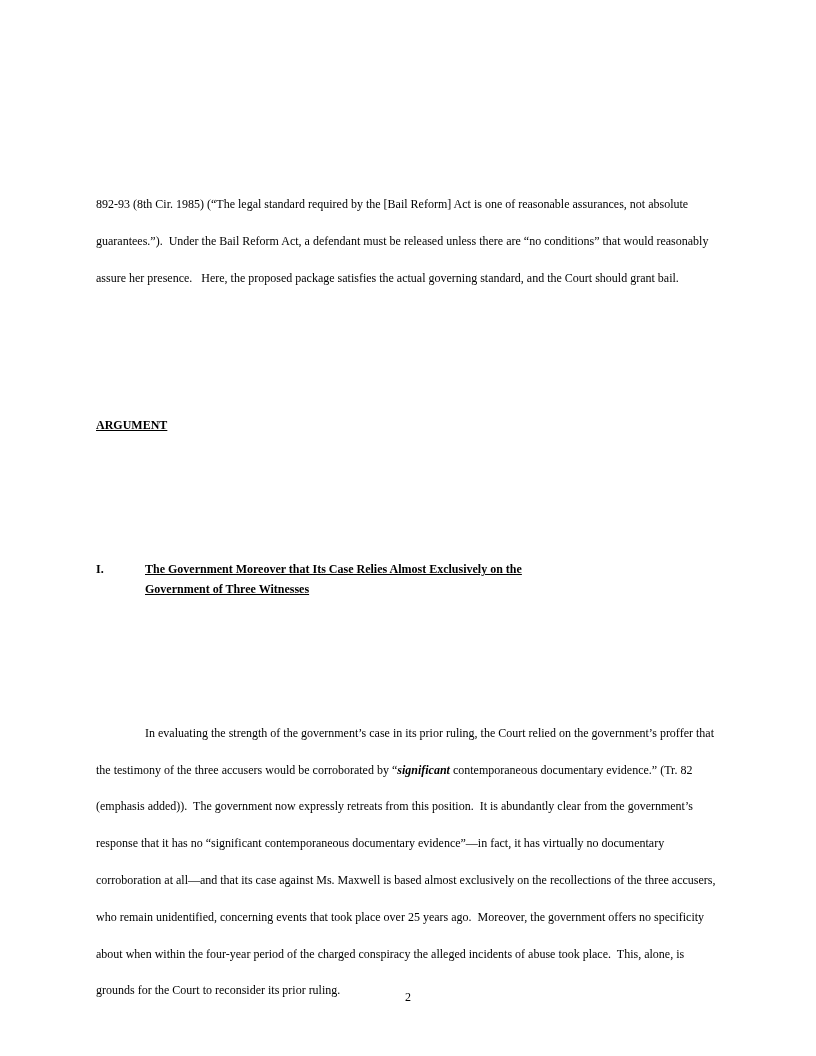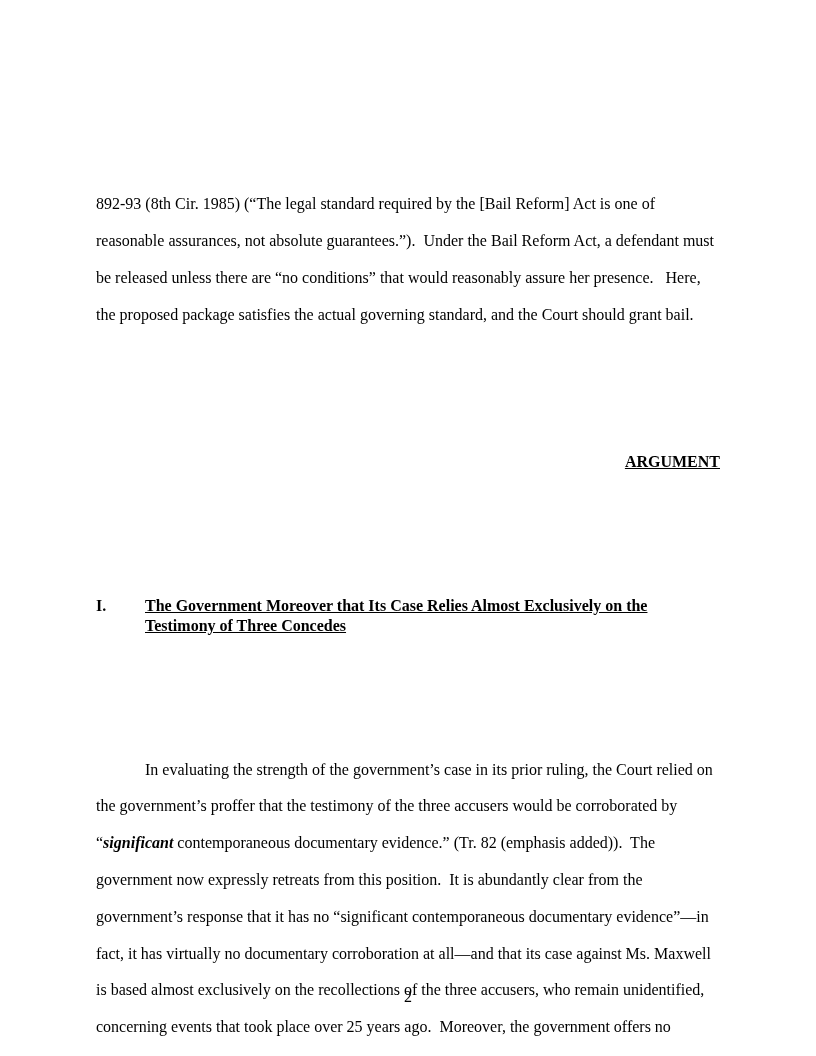--- a/index.html
+++ b/index.html
@@ -1,31 +1,31 @@
 <!DOCTYPE html>
 <html><head>
 <meta charset="utf-8">
 <style>
   html, body { margin:0; padding:0; background:#ffffff; }
   .page {
     position:relative;
     width:816px; height:1056px;
     background:#ffffff;
     font-family:"Liberation Serif","DejaVu Serif",serif;
-    font-size:16px; color:#000000;
+    font-size:12px; color:#000000;
     overflow:hidden;
   }
   .doc-text {
     position:absolute; left:96px; top:76px; width:624px;
     line-height:36.8px;
     white-space:pre-wrap;
   }
   p.para { margin:0; }
   .indent { text-indent:49px; }
-  .heading-center { margin:0; text-align:right; }
+  .heading-center { margin:0; text-align:left; }
   .bold-underline { font-weight:bold; text-decoration:underline; }
   .section-heading { display:flex; line-height:20px; margin:5px 0; }
   .section-number { flex:0 0 49px; width:49px; font-weight:bold; }
   .page-number {
     position:absolute; top:989px; left:0; width:100%;
     text-align:center; line-height:16px;
   }
   em { font-style:italic;font-weight:bold; }
 </style>
 </head>
@@ -33,21 +33,21 @@
 
 <div class="page">
   <div class="doc-text">
 
     <p class="para"><span>892-93 (8th Cir. 1985) (“The legal standard required by the [Bail Reform] Act is one of reasonable assurances, not absolute guarantees.”).  Under the Bail Reform Act, a defendant must be released unless there are “no conditions” that would reasonably assure her presence.   Here, the proposed package satisfies the actual governing standard, and the Court should grant bail.</span></p>
 
     <p class="heading-center"><span class="bold-underline">ARGUMENT</span></p>
 
     <div class="section-heading">
       <span class="section-number">I.</span>
-      <span class="section-title"><span class="bold-underline">The Government Moreover that Its Case Relies Almost Exclusively on the</span><br><span class="bold-underline">Testimony of Three Concedes</span></span>
+      <span class="section-title"><span class="bold-underline">The Government Moreover that Its Case Relies Almost Exclusively on the</span><br><span class="bold-underline">Government of Three Witnesses</span></span>
     </div>
 
     <p class="para indent"><span>In evaluating the strength of the government’s case in its prior ruling, the Court relied on the government’s proffer that the testimony of the three accusers would be corroborated by “</span><em>significant</em><span> contemporaneous documentary evidence.” (Tr. 82 (emphasis added)).  The government now expressly retreats from this position.  It is abundantly clear from the government’s response that it has no “significant contemporaneous documentary evidence”—in fact, it has virtually no documentary corroboration at all—and that its case against Ms. Maxwell is based almost exclusively on the recollections of the three accusers, who remain unidentified, concerning events that took place over 25 years ago.  Moreover, the government offers no specificity about when within the four-year period of the charged conspiracy the alleged incidents of abuse took place.  This, alone, is grounds for the Court to reconsider its prior ruling.</span></p>
 
     
 
   </div>
 
   <div class="page-number">2</div>
 </div>

